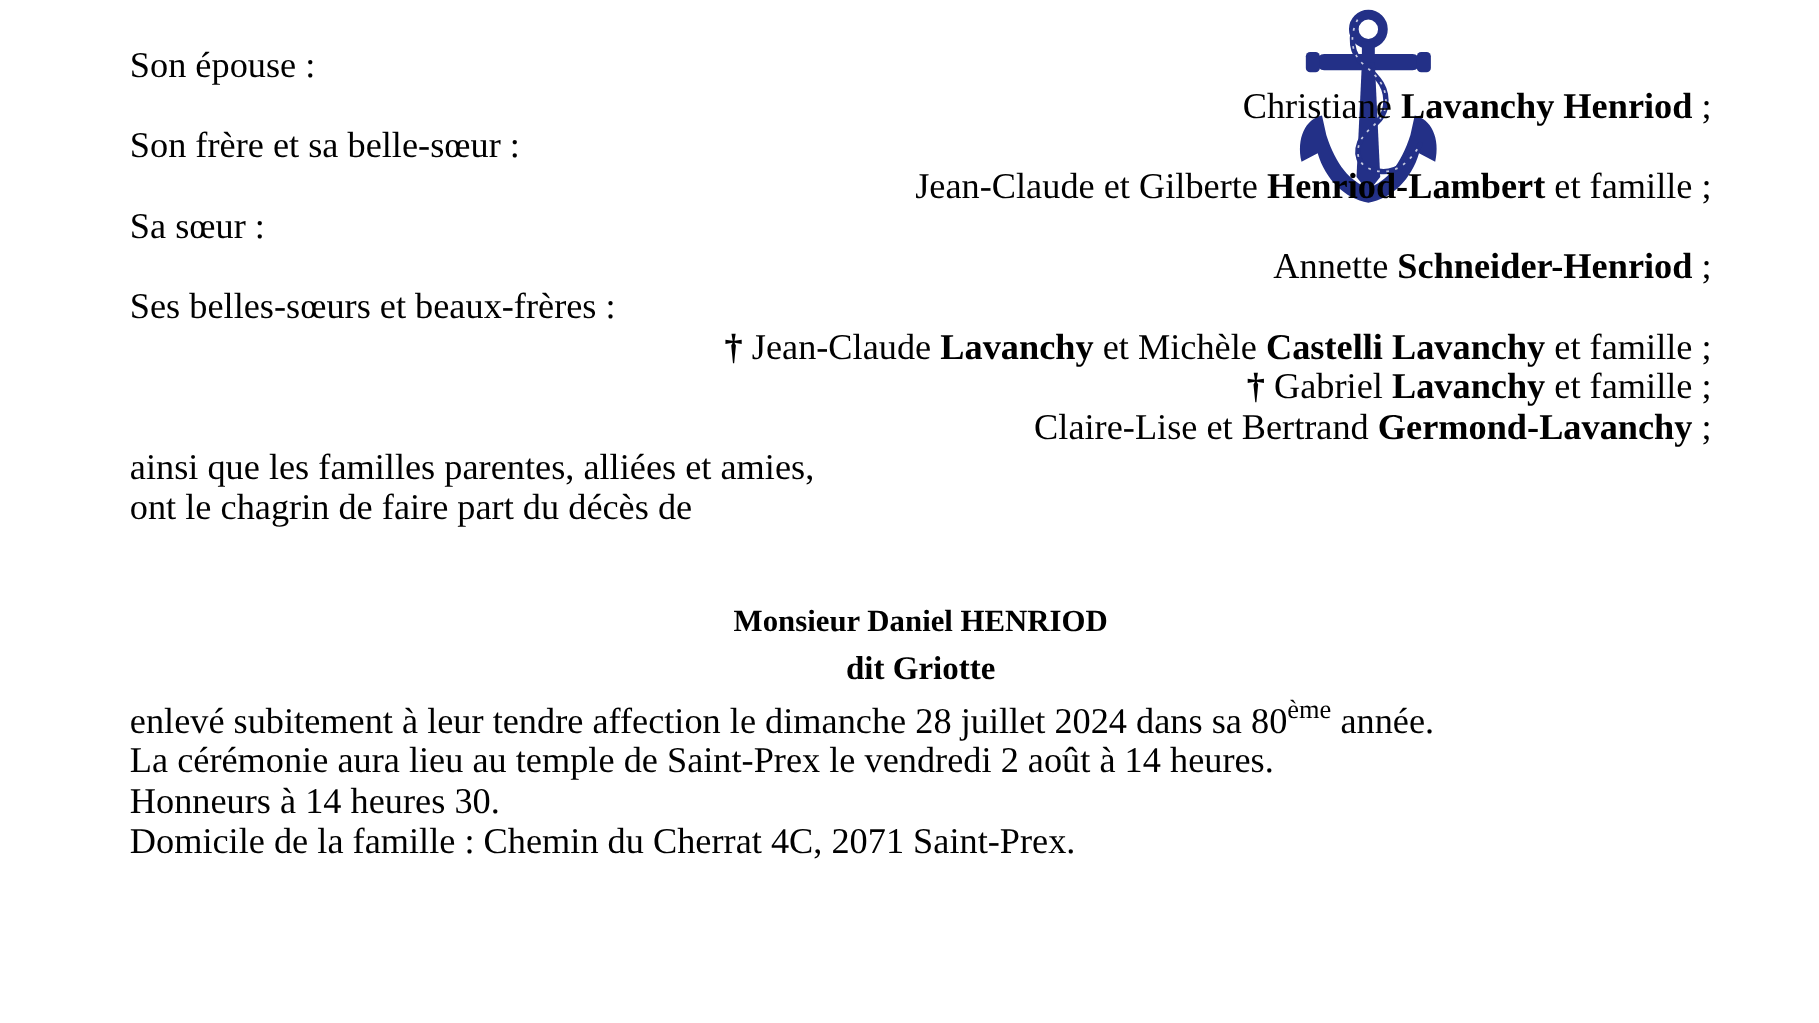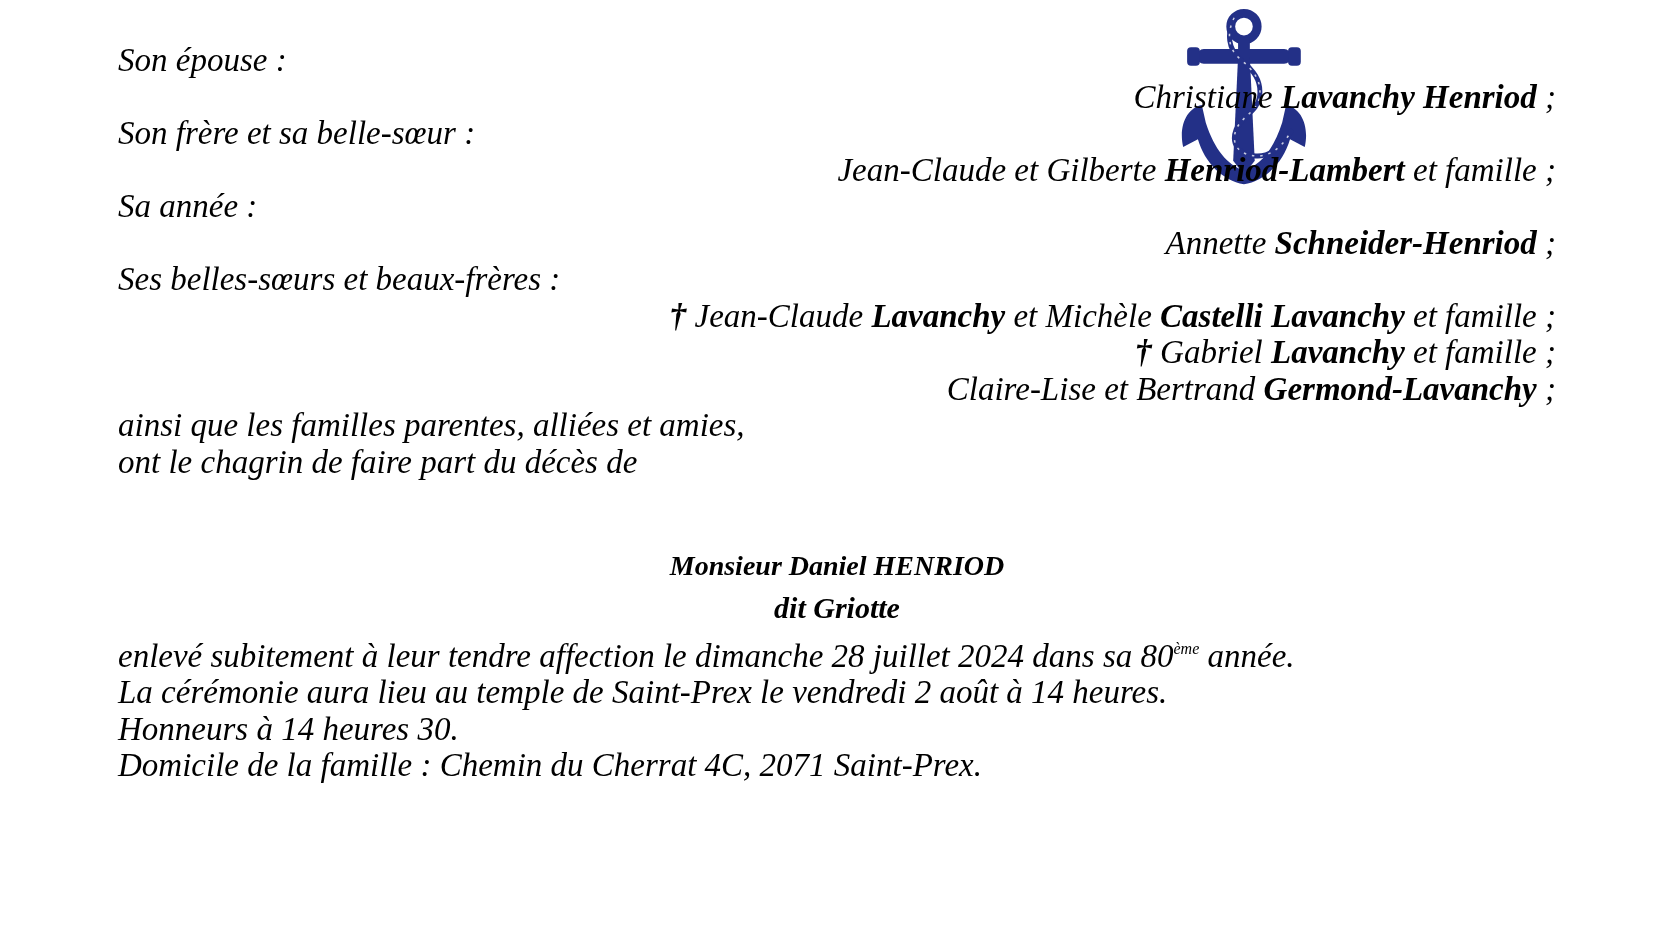--- a/index.html
+++ b/index.html
@@ -4,37 +4,36 @@
 <style>
   html, body { margin: 0; padding: 0; background: #ffffff; }
   .page {
     position: relative;
     width: 1654px;
     height: 930px;
     background: #ffffff;
     overflow: hidden;
     font-family: "Liberation Serif", "DejaVu Serif", serif;
     color: #000000;
-    font-style: italic;
   }
   .content {
     position: absolute;
     left: 118px;
     top: 42px;
     width: 1438px;
   }
   .line {
     font-size: 33px;
     line-height: 36.5px;
     white-space: pre-wrap;
   }
   .line.indent { padding-left: 26px; text-align: right; }
   .b { font-weight: bold; }
   .sup {
-    font-size: 16px;
+    font-size: 24px;
     line-height: 0;
     position: relative;
     top: -13px;
   }
   .title {
     margin-top: 62px;
     font-size: 28px;
     line-height: 48px;
     font-weight: bold;
     text-align: center;
@@ -77,21 +76,21 @@
       <path d="M62,12 C54,28 56,44 68,54 C82,66 90,76 88,92 C86,108 70,112 64,126 C58,142 68,152 84,153 C100,154 112,142 120,128" fill="none" stroke="#ffffff" stroke-width="1.6" stroke-dasharray="2.5 6" opacity="0.75"></path>
     </svg>
   </div>
 
   <div class="content">
     <div>
         <div class="line"><span>Son épouse :</span></div>
         <div class="line indent"><span>Christiane </span><span class="b">Lavanchy Henriod</span><span> ;</span></div>
         <div class="line"><span>Son frère et sa belle-sœur :</span></div>
         <div class="line indent"><span>Jean-Claude et Gilberte </span><span class="b">Henriod-Lambert</span><span> et famille ;</span></div>
-        <div class="line"><span>Sa année :</span></div>
+        <div class="line"><span>Sa sœur :</span></div>
         <div class="line indent"><span>Annette </span><span class="b">Schneider-Henriod</span><span> ;</span></div>
         <div class="line"><span>Ses belles-sœurs et beaux-frères :</span></div>
         <div class="line indent"><span class="b">† </span><span>Jean-Claude </span><span class="b">Lavanchy</span><span> et Michèle </span><span class="b">Castelli Lavanchy</span><span> et famille ;</span></div>
         <div class="line indent"><span class="b">† </span><span>Gabriel </span><span class="b">Lavanchy</span><span> et famille ;</span></div>
         <div class="line indent"><span>Claire-Lise et Bertrand </span><span class="b">Germond-Lavanchy</span><span> ;</span></div>
         <div class="line"><span>ainsi que les familles parentes, alliées et amies,</span></div>
         <div class="line"><span>ont le chagrin de faire part du décès de</span></div>
       </div>
     <div class="title">Monsieur Daniel HENRIOD</div>
     <div class="subtitle">dit Griotte</div>

